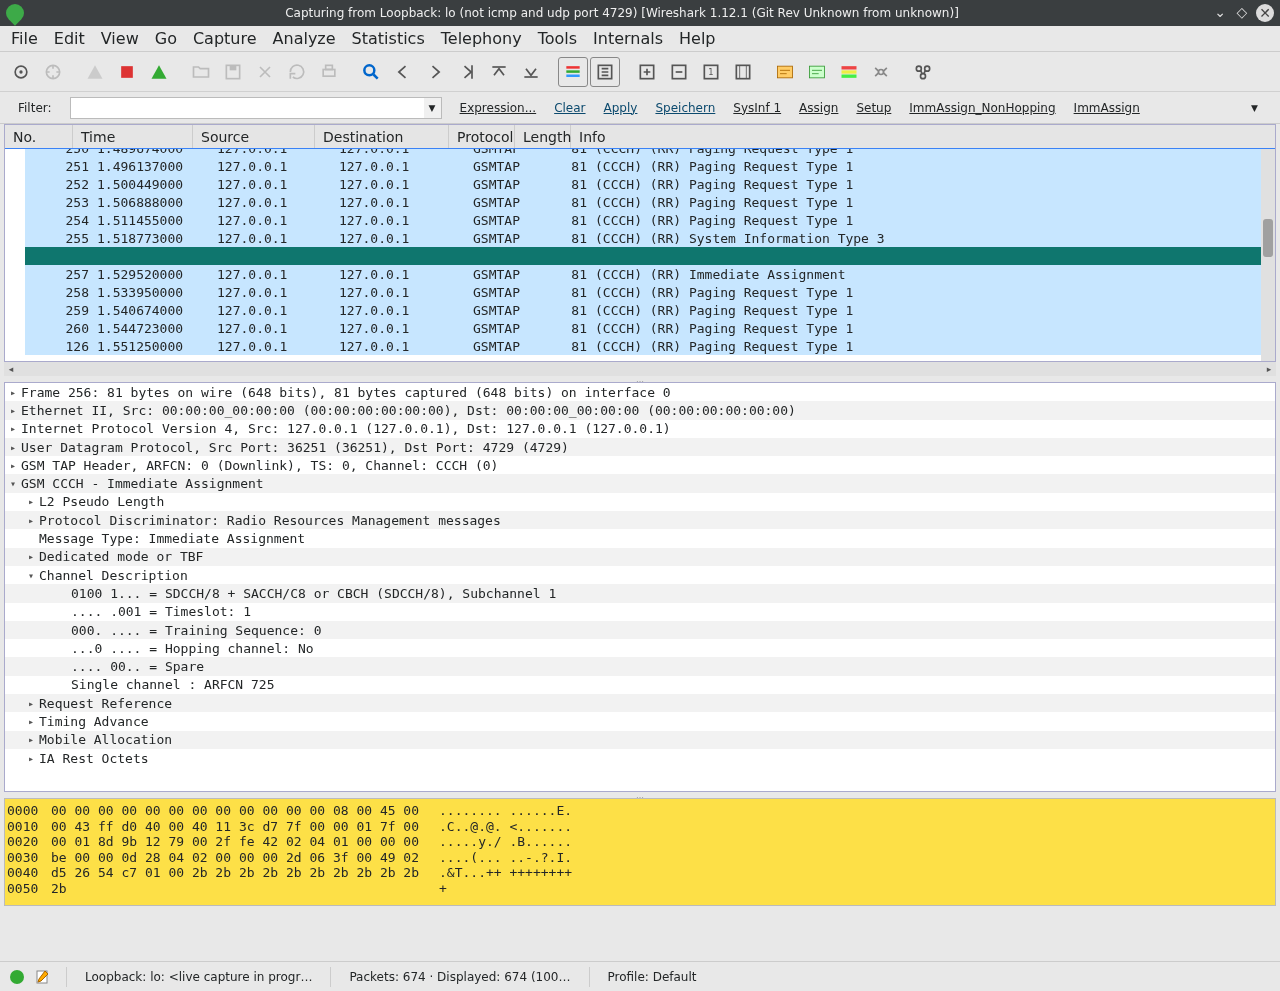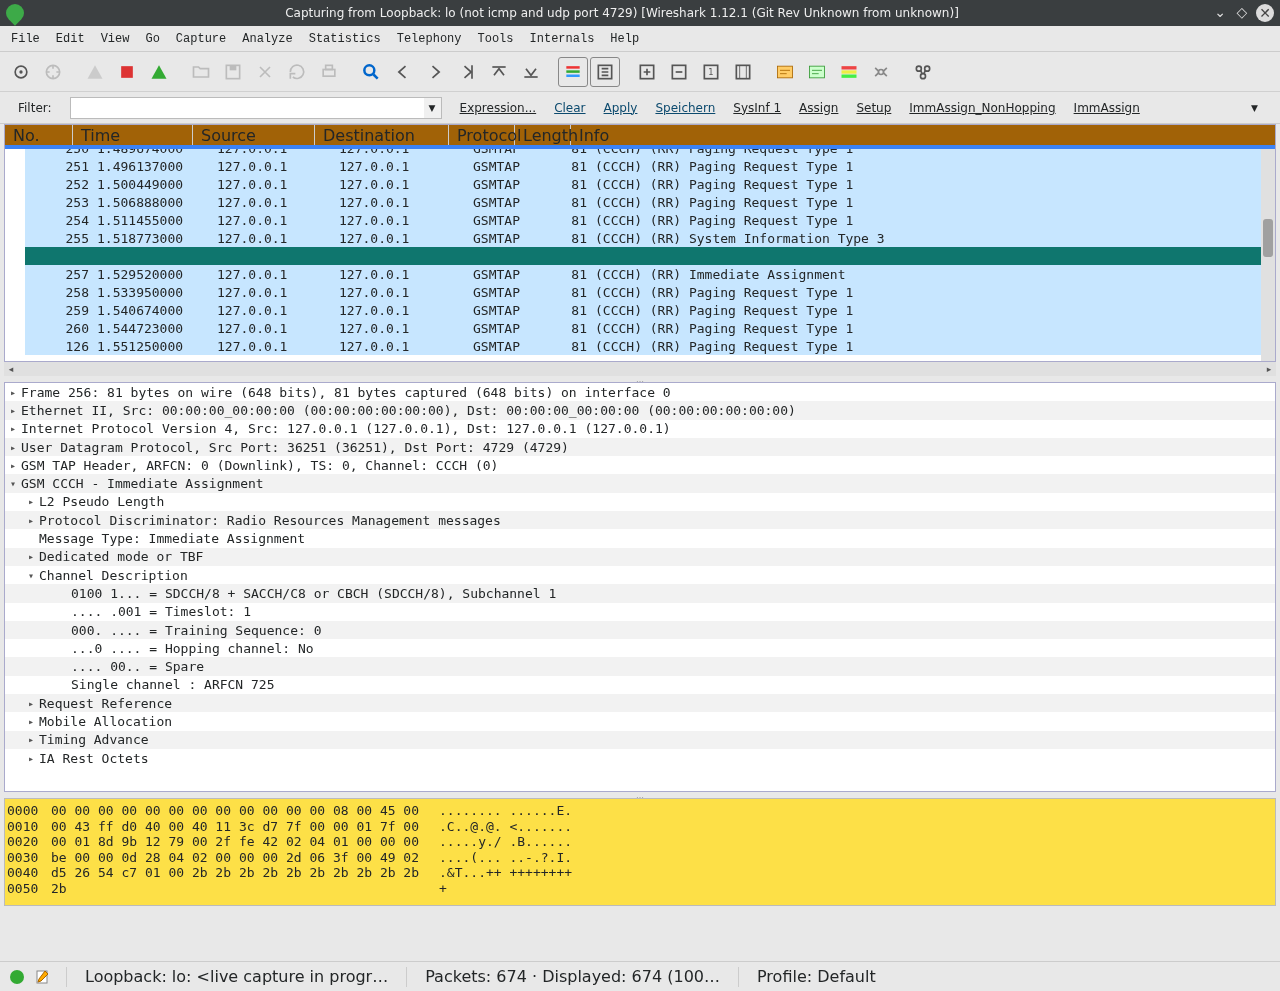--- a/index.html
+++ b/index.html
@@ -8,41 +8,41 @@
 
 .titlebar { height: 26px; background: #3a3e40; color: #eee; display: flex; align-items: center; padding: 0 6px; }
 .titlebar .app-icon { width: 18px; height: 18px; background: #3daa48; border-radius: 50% 50% 50% 0; transform: rotate(-45deg); margin-right: 8px; }
 .titlebar .title { flex: 1; text-align: center; font-size: 12px; }
 .titlebar .win-btns { display: flex; gap: 6px; }
 .titlebar .win-btn { width: 16px; height: 16px; color: #ddd; display: inline-flex; align-items: center; justify-content: center; font-size: 14px; }
 .titlebar .close-btn { background: #ddd; color: #444; border-radius: 50%; width: 18px; height: 18px; }
 
 
 .menubar { height: 26px; background: #e8e8e8; display: flex; align-items: center; padding: 0 4px; gap: 2px; border-bottom: 1px solid #ccc; }
-.menubar .menu-item { padding: 4px 7px; font-size: 12px; font-family: Liberation Mono, monospace; }
+.menubar .menu-item { padding: 4px 7px; font-size: 16px; }
 
 
 .toolbar { height: 40px; background: #e8e8e8; display: flex; align-items: center; padding: 0 6px; gap: 2px; border-bottom: 1px solid #d0d0d0; }
 .toolbar .sep { width: 8px; height: 28px; }
 .toolbar .btn { width: 30px; height: 30px; display: inline-flex; align-items: center; justify-content: center; font-size: 16px; border-radius: 3px; }
 .toolbar .btn.disabled { opacity: 0.45; }
 .toolbar .btn svg { width: 20px; height: 20px; }
 
 
 .filterbar { height: 32px; background: #e8e8e8; display: flex; align-items: center; padding: 0 18px; gap: 18px; border-bottom: 1px solid #ccc; }
 .filterbar .lbl { font-size: 12px; }
 .filterbar input { width: 355px; height: 22px; border: 1px solid #bbb; padding: 0 4px; background: #fff; }
 .filterbar .combo-arrow { width: 18px; height: 22px; border: 1px solid #bbb; border-left: none; background: #f0f0f0; display: inline-flex; align-items: center; justify-content: center; font-size: 9px; margin-left: -1px; }
 .filterbar .link { font-size: 12px; color: #232627; cursor: pointer; text-decoration: underline; }
 .filterbar .link.disabled { color: #0c4a6e; }
 .filterbar .arrow-end { margin-left: auto; font-size: 9px; padding-right: 4px; }
 
 
 .packet-list { border: 1px solid #aac; margin: 0 4px; background: #fff; display: flex; flex-direction: column; height: 238px; position: relative; }
-.pl-header { height: 24px; background: #a16207; border-bottom: 4px solid #3b82f6; display: flex; align-items: center; font-size: 16px; position: relative; z-index: 2; }
+.pl-header { height: 24px; background: #e5e5e5; border-bottom: 1px solid #3b82f6; display: flex; align-items: center; font-size: 14px; position: relative; z-index: 2; }
 .pl-header .h { padding: 0 8px; border-right: 1px solid #ccc; height: 100%; display: flex; align-items: center; }
 .pl-body { flex: 1; overflow: hidden; position: relative; }
 .pl-rows { position: absolute; top: -10px; left: 0; right: 14px; }
 .pl-row { height: 18px; display: flex; align-items: center; background: #c7e6ff; font-family: "DejaVu Sans Mono", monospace; font-size: 13px; margin-left: 20px; }
 .pl-row.selected { background: #0f766e; color: #fff; flex-direction: column; }
 .pl-row .c { padding: 0 4px; overflow: hidden; white-space: nowrap; }
 .c-no   { width: 68px; text-align: right; }
 .c-time { width: 120px; }
 .c-src  { width: 122px; }
 .c-dst  { width: 134px; }
@@ -71,21 +71,21 @@
 
 
 .hex { border: 1px solid #bbb; margin: 0 4px; background: #fde047; height: 108px; padding: 4px 2px; font-family: "DejaVu Sans Mono", monospace; font-size: 13px; overflow: hidden; white-space: pre; }
 .hex-row { height: 15.5px; }
 .hex-off { display:inline-block; width: 44px; }
 .hex-b   { display:inline-block; width: 188px; }
 .hex-b2  { display:inline-block; width: 200px; }
 .hex-a   { display:inline-block; }
 
 
-.statusbar { height: 30px; background: #e8e8e8; display: flex; align-items: center; padding: 0 8px; gap: 8px; border-top: 1px solid #ccc; font-size: 16px; margin-top: auto; }
+.statusbar { height: 30px; background: #e8e8e8; display: flex; align-items: center; padding: 0 8px; gap: 8px; border-top: 1px solid #ccc; font-size: 12px; margin-top: auto; }
 .statusbar .sb-icon { width: 18px; height: 18px; display: inline-flex; align-items: center; justify-content: center; }
 .statusbar .sb-sep { width: 1px; height: 20px; background: #ccc; margin: 0 6px; }
 .statusbar .sb-txt { padding: 0 4px; }
 </style>
 </head>
 <body>
 
 <div class="titlebar">
   <span class="app-icon"></span>
   <span class="title">Capturing from Loopback: lo  (not icmp and udp port 4729)     [Wireshark 1.12.1  (Git Rev Unknown from unknown)]</span>
@@ -511,26 +511,26 @@
       <span>Single channel : ARFCN 725</span>
     </div>
     <div class="dt-row">
       <span class="ind1"></span>
       <span class="caret closed"></span>
       <span>Request Reference</span>
     </div>
     <div class="dt-row">
       <span class="ind1"></span>
       <span class="caret closed"></span>
+      <span>Timing Advance</span>
+    </div>
+    <div class="dt-row">
+      <span class="ind1"></span>
+      <span class="caret closed"></span>
       <span>Mobile Allocation</span>
-    </div>
-    <div class="dt-row">
-      <span class="ind1"></span>
-      <span class="caret closed"></span>
-      <span>Timing Advance</span>
     </div>
     <div class="dt-row">
       <span class="ind1"></span>
       <span class="caret closed"></span>
       <span>IA Rest Octets</span>
     </div>
   </div>
 
 <div class="splitter">…</div>
 

